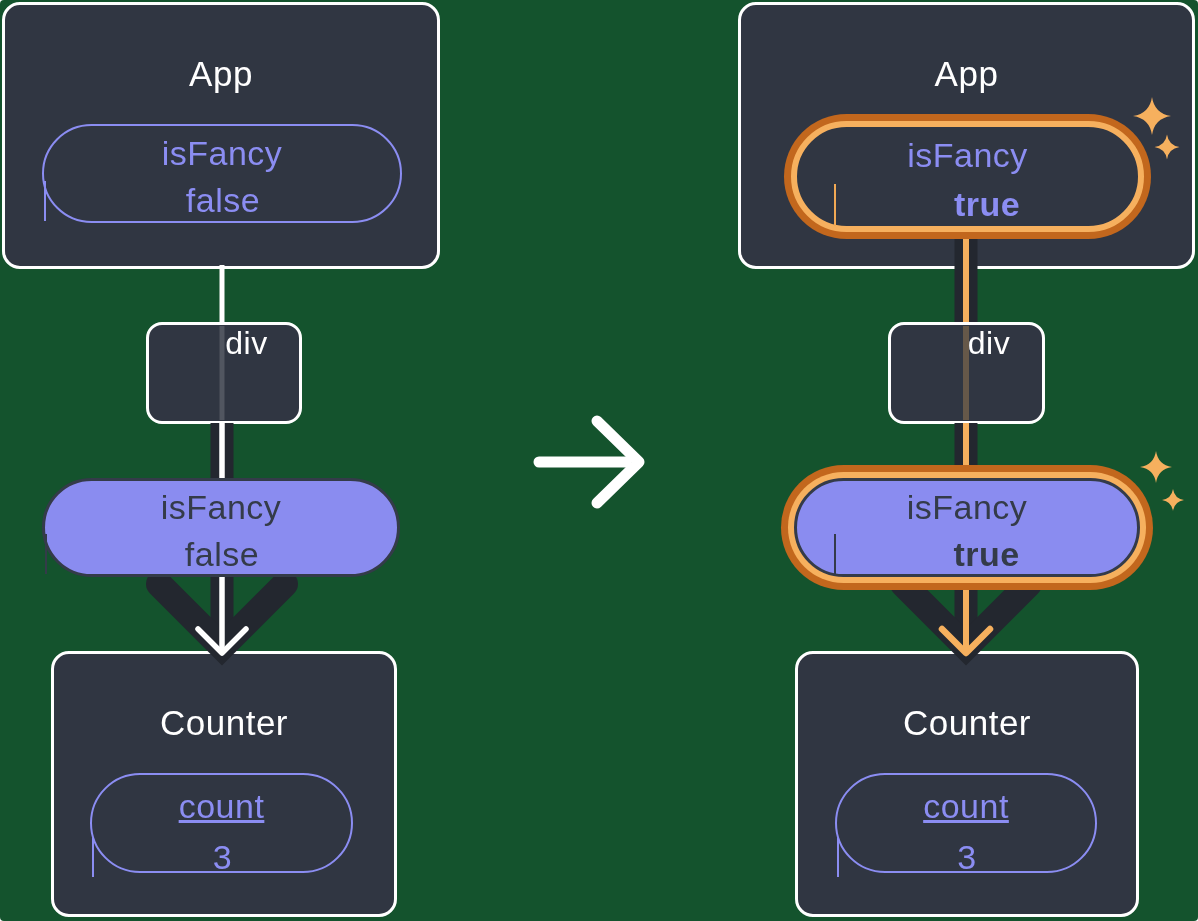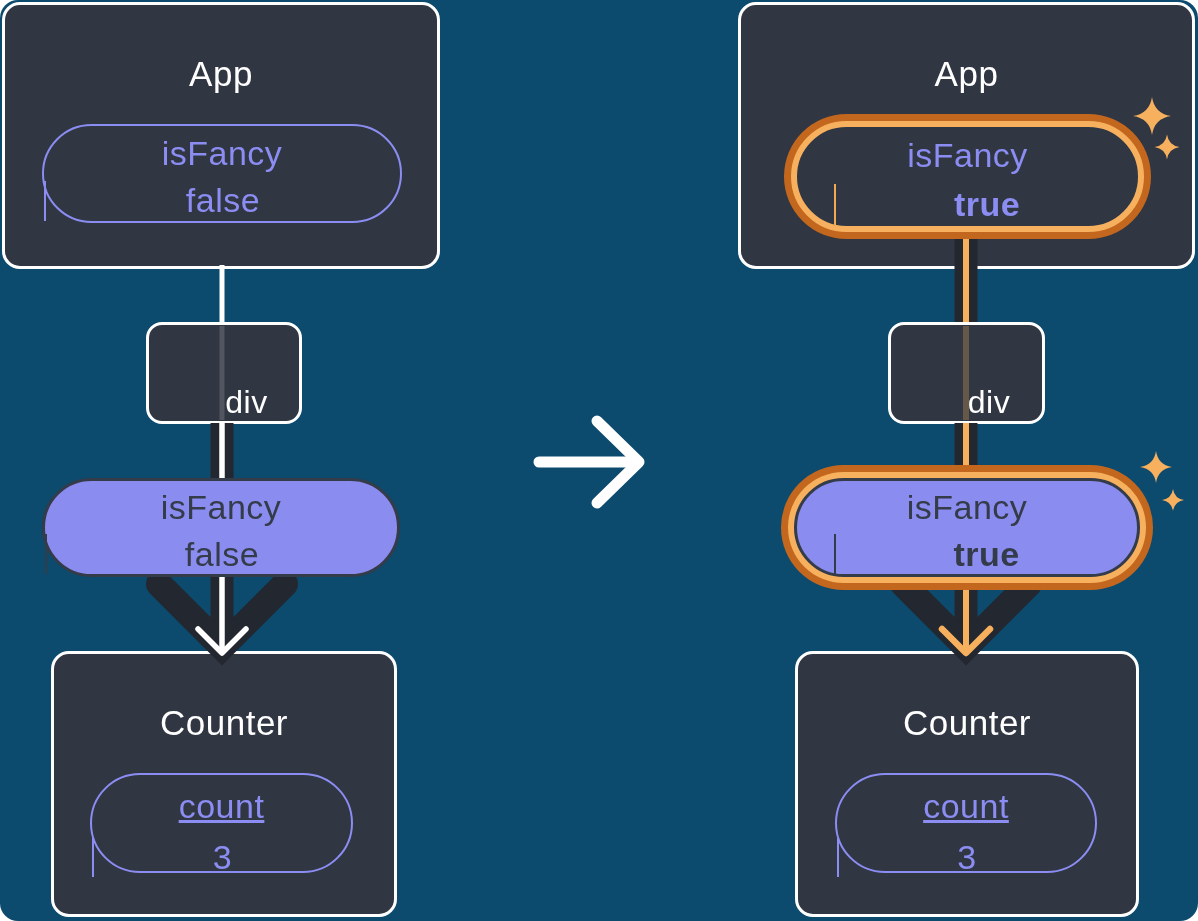--- a/index.html
+++ b/index.html
@@ -1,35 +1,35 @@
 <!DOCTYPE html>
 <html><head>
 <meta charset="utf-8">
 <style>
   html,body{margin:0;padding:0;background:#ffffff;}
   .canvas{
     position:relative;
     width:1198px;height:921px;
-    background:#0c4a6e;
-    border-radius:18px;
+    background:#14532d;
+    border-radius:4px;
     overflow:hidden;
     font-family:"Liberation Sans", sans-serif;
   }
   
   .card{
     position:absolute;
     background:#303642;
     border:3px solid #ffffff;
     border-radius:18px;
     box-sizing:border-box;
     z-index:1;
   }
   .app-card-left{left:2px;top:2px;width:438px;height:267px;}
   .app-card-right{left:738px;top:2px;width:457px;height:267px;}
-  .div-card{border-radius:16px;display:flex;align-items:flex-end;justify-content:center;padding-left:45px;}
+  .div-card{border-radius:16px;display:flex;align-items:flex-start;justify-content:center;padding-left:45px;}
   .div-card-left{left:146px;top:322px;width:156px;height:102px;}
   .div-card-right{left:888px;top:322px;width:157px;height:102px;}
   .counter-card-left{left:51px;top:651px;width:346px;height:266px;}
   .counter-card-right{left:795px;top:651px;width:344px;height:266px;}
   .card-title{
     position:absolute;top:48px;left:0;width:100%;
     text-align:center;color:#ffffff;
     font-size:35px;line-height:42px;font-weight:500;letter-spacing:.5px;
   }
   .div-label{color:#ffffff;font-size:32px;font-weight:500;letter-spacing:.5px;}

